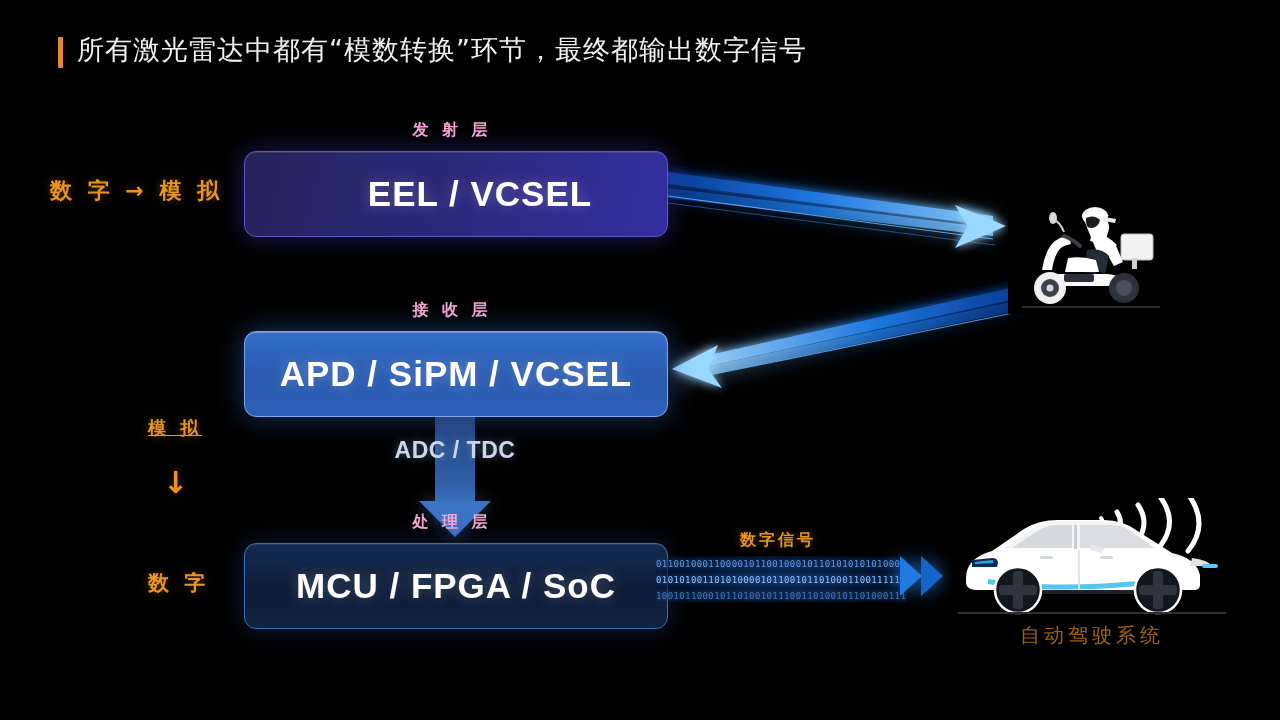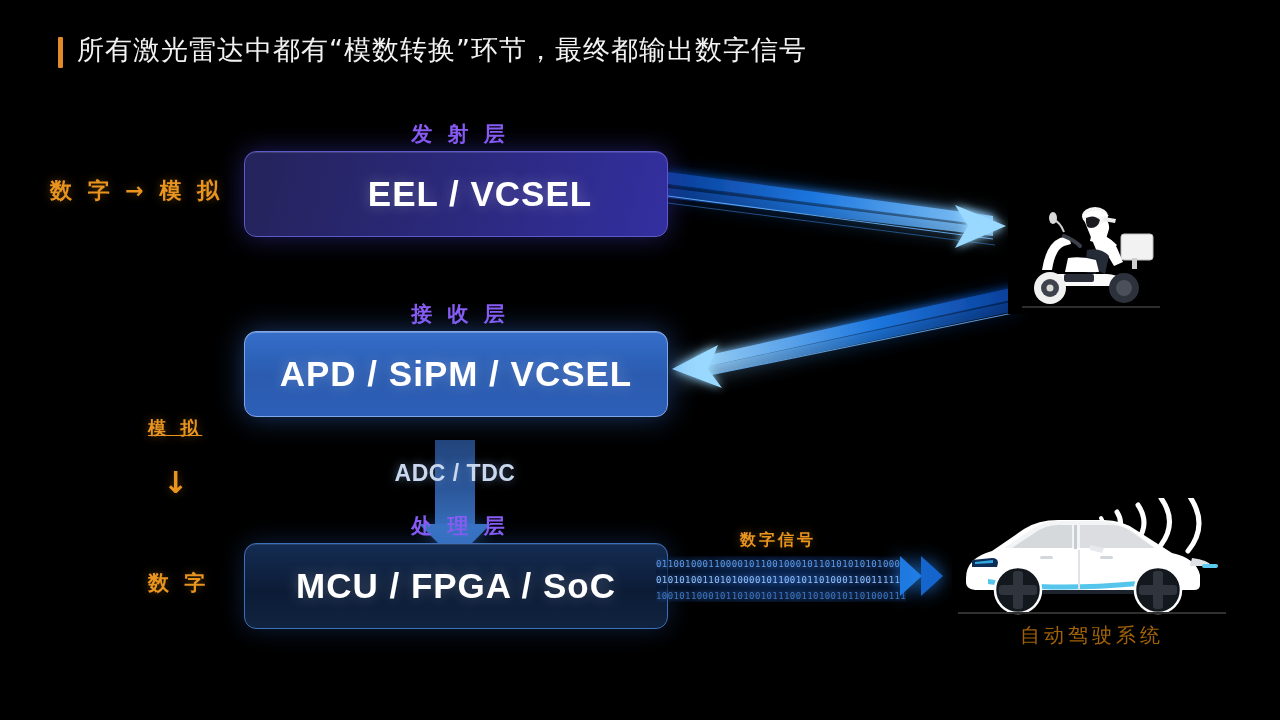--- a/index.html
+++ b/index.html
@@ -84,28 +84,28 @@
   #digital-signal-label {
     left: 740px;
     top: 530px;
     font-size: 16px;
     letter-spacing: 3px;
   }
 
   
   .layer-caption {
     position: absolute;
-    font-size: 21px;
+    font-size: 16px;
     font-weight: 700;
     letter-spacing: 4px;
-    color: #8b5cf6;
+    color: #f9a8d4;
     font-family: "DejaVu Sans", "Liberation Sans", sans-serif;
     text-align: center;
     width: 424px;
-    left: 248px;
+    left: 240px;
   }
   #cap-emit { top: 120px; }
   #cap-recv { top: 300px; }
   #cap-proc { top: 512px; }
 
   
   .layer-box {
     position: absolute;
     left: 244px;
     width: 424px;
@@ -143,21 +143,21 @@
     top: 543px;
     background: linear-gradient(180deg, #142c52 0%, #0c1c37 55%, #10233f 100%);
     border: 1px solid #3f6fb8;
     box-shadow: 0 0 24px rgba(40,90,175,.35), inset 0 1px 0 rgba(255,255,255,.10);
   }
 
   
   #adc-arrow-wrap {
     position: absolute;
     left: 380px;
-    top: 440px;
+    top: 417px;
     width: 150px;
     height: 150px;
   }
   #adc-label {
     position: absolute;
     left: 0;
     top: 20px;
     width: 150px;
     text-align: center;
     font-size: 23px;

